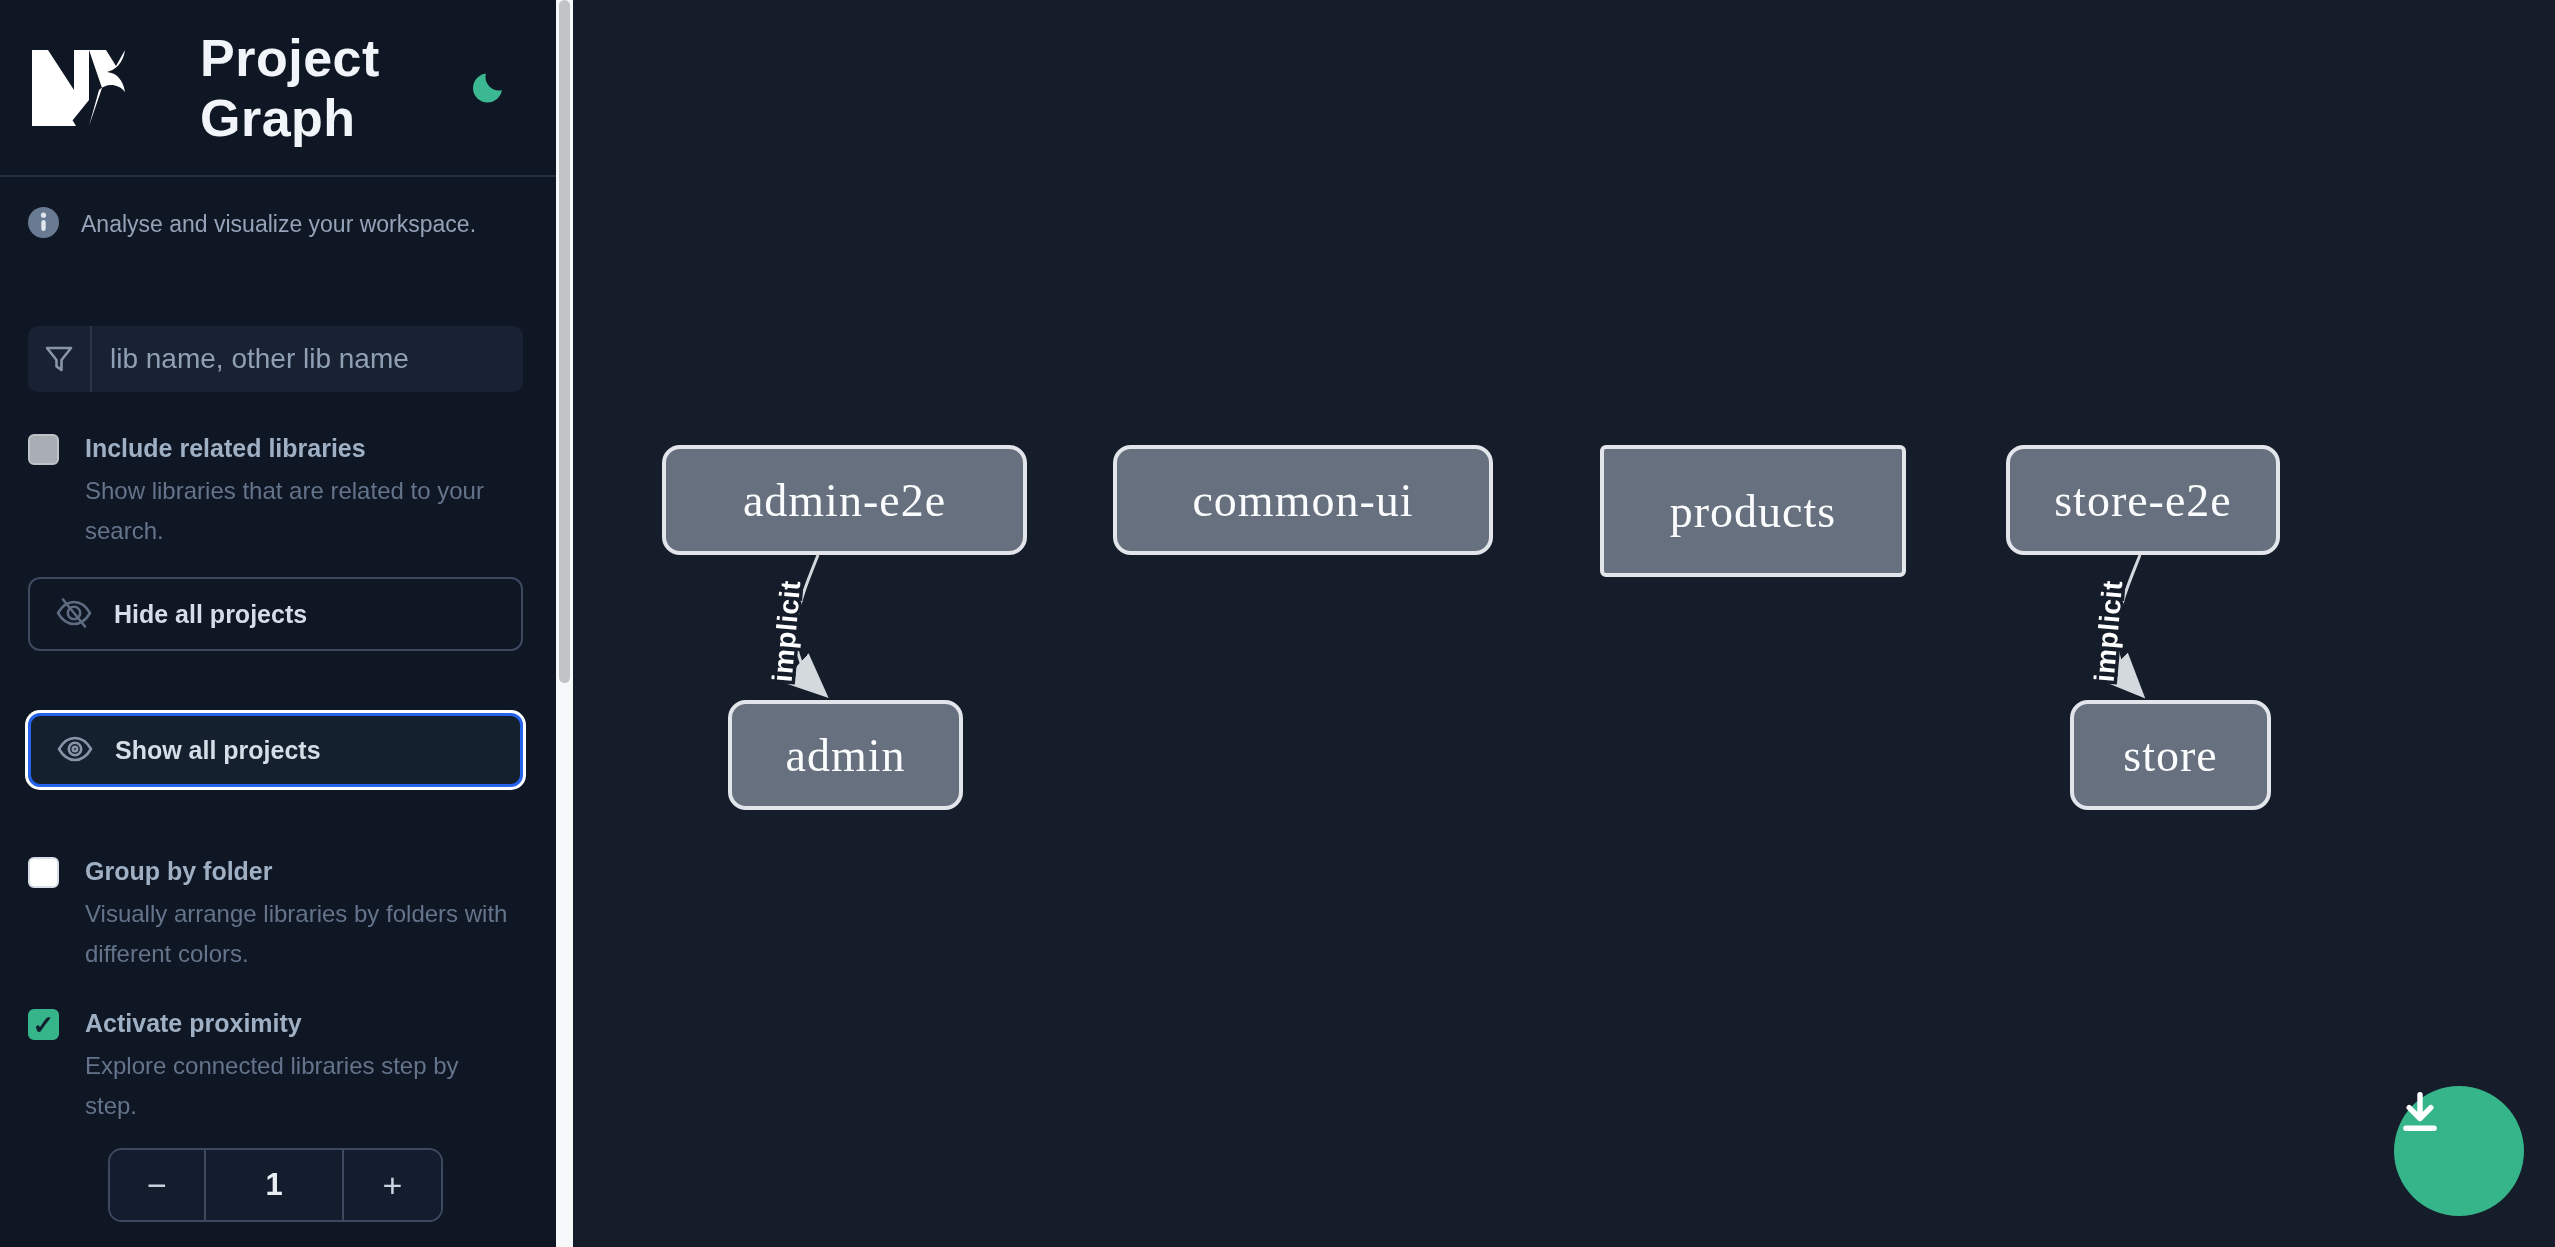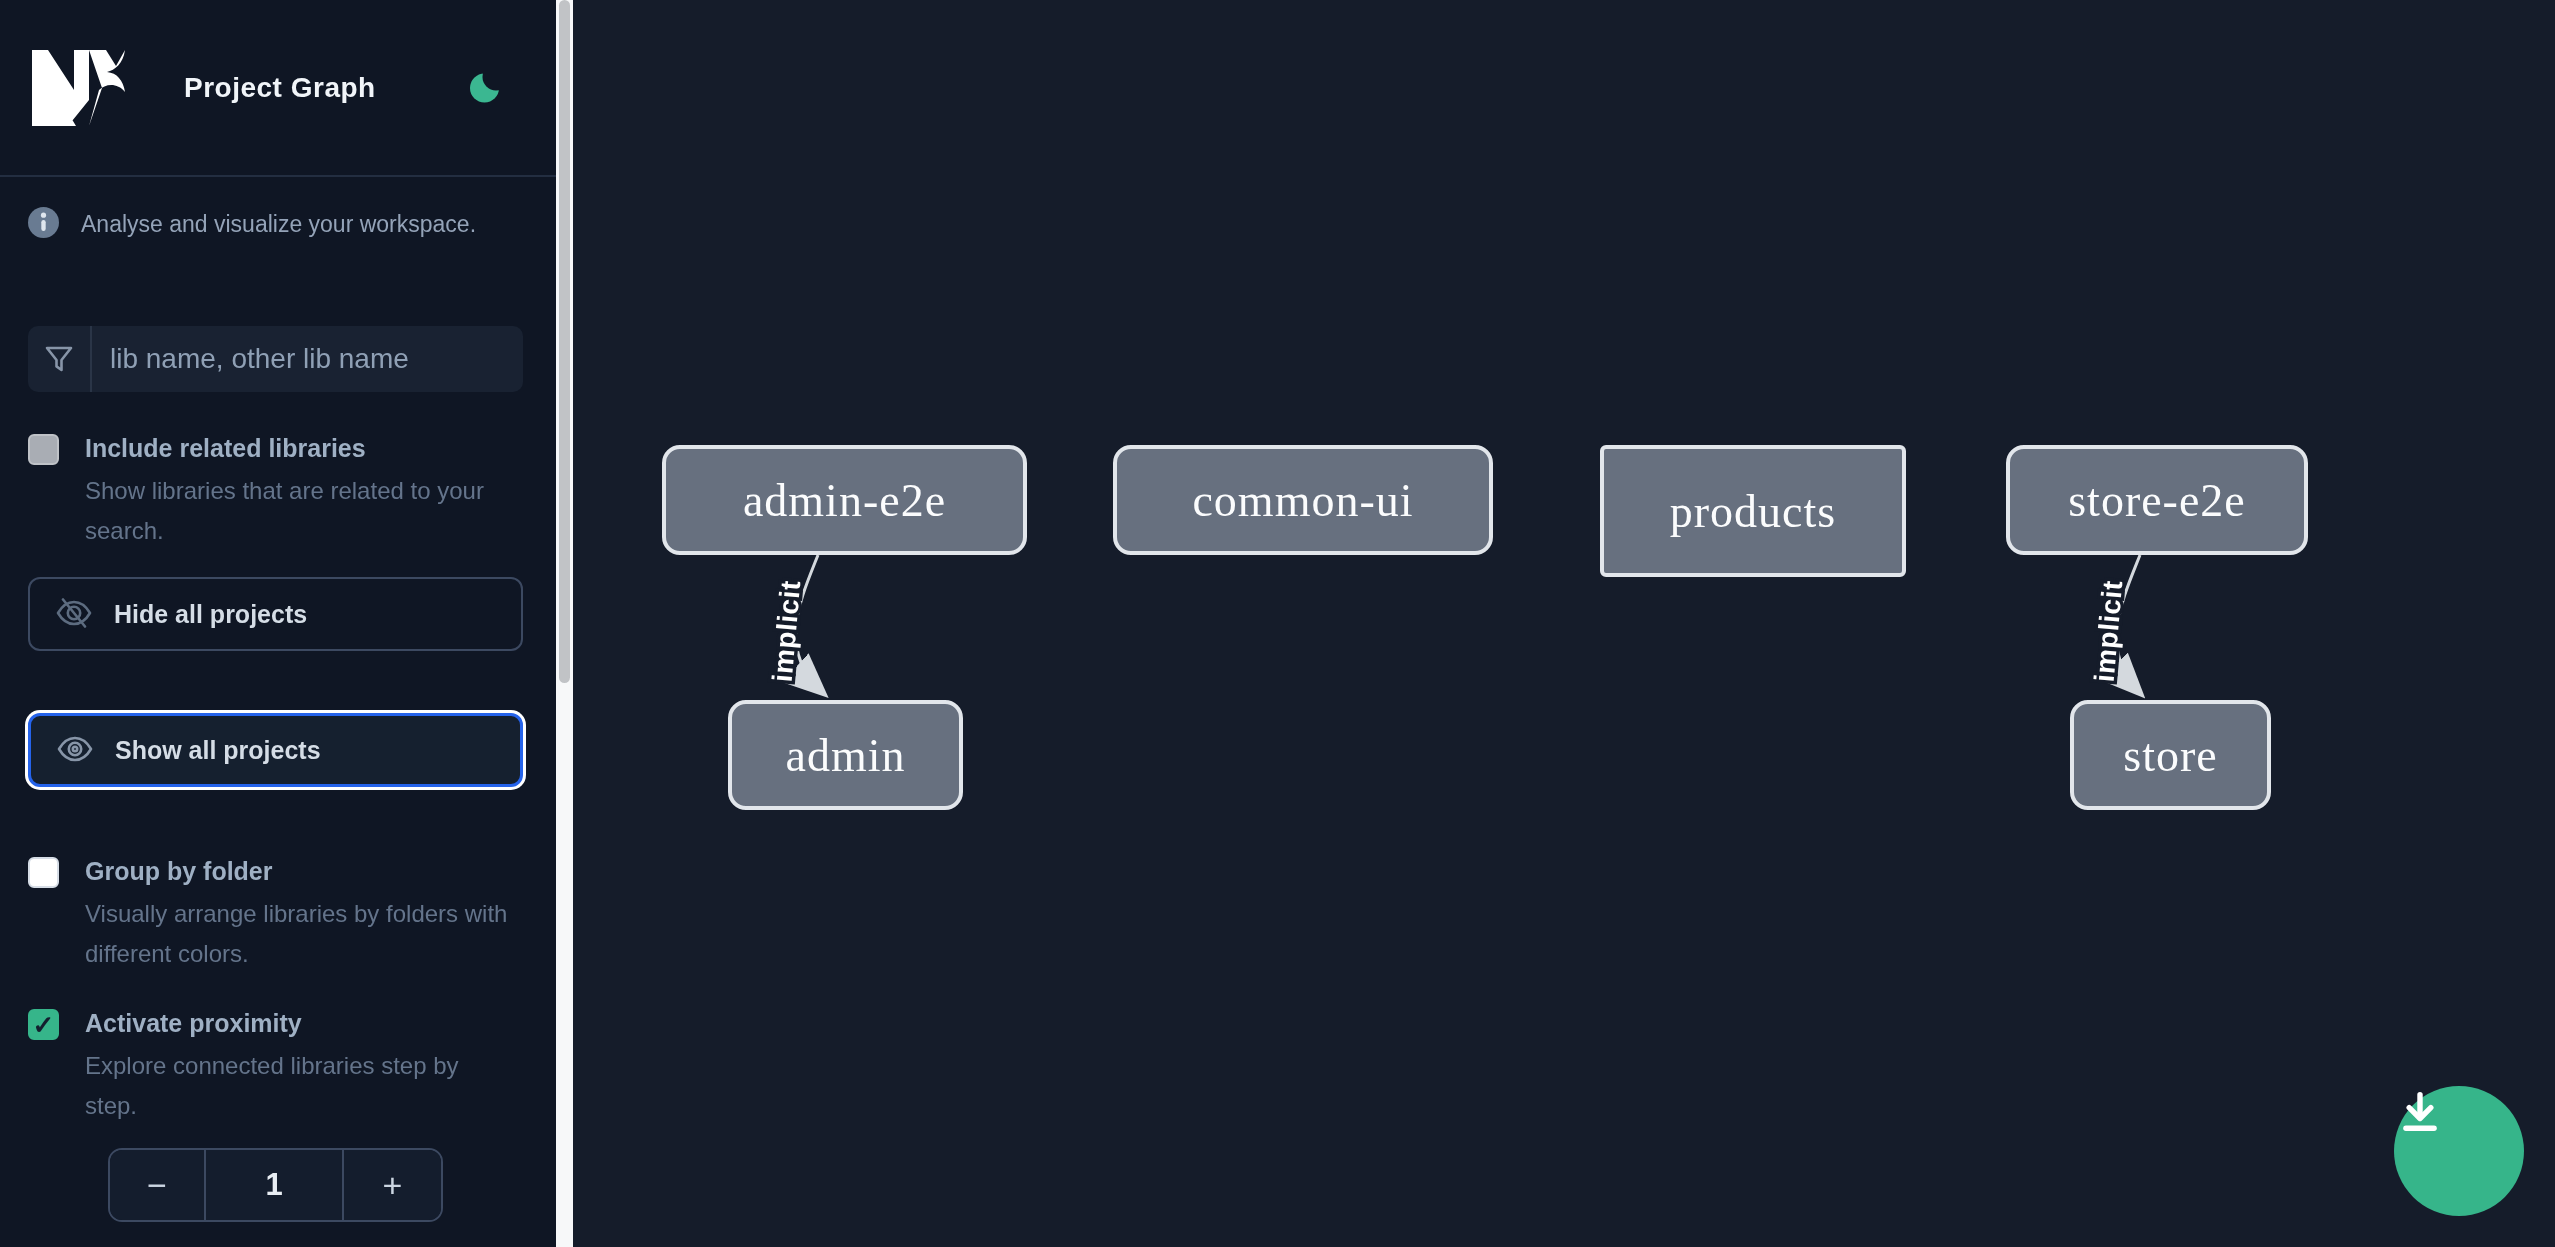--- a/index.html
+++ b/index.html
@@ -6,21 +6,21 @@
   html,body { width:2555px; height:1247px; overflow:hidden;
               font-family:"Liberation Sans", sans-serif; }
   body { position:relative; background:var(--canvas-bg,#151c2a); }
 
   
   .sidebar { position:absolute; left:0; top:0; width:556px; height:1247px;
              background:var(--sidebar-bg,#0f1624); }
   .sb-header { height:177px; display:flex; align-items:center;
                padding:0 50px 0 28px; border-bottom:2px solid #232e41; }
   .logo { width:100px; height:80px; display:flex; align-items:center; }
-  .app-title { margin-left:56px; font-size:28px; font-weight:700;
+  .app-title { margin-left:72px; font-size:52px; font-weight:700;
                color:#f1f5f9; letter-spacing:0.5px; }
   .theme-toggle { margin-left:auto; background:none; border:none; cursor:pointer;
                   width:40px; height:40px; display:flex; align-items:center; justify-content:center; }
 
   .info-row { display:flex; align-items:center; gap:22px; padding:30px 33px 0 28px; }
   .tagline { color:#94a3b8; font-size:23px; }
 
   .search-box { margin:84px 33px 8px 28px; height:66px; display:flex; align-items:stretch;
                 background:#192232; border-radius:10px; overflow:hidden; }
   .search-icon-cell { width:64px; display:flex; align-items:center; justify-content:center;
@@ -206,21 +206,21 @@
         <path d="M245,555 C228,598 203,650 249,692" class="edge" marker-end="url(#arw)"></path>
         <text x="223" y="632" class="edge-label" transform="rotate(-85 223 632)">implicit</text>
         <path d="M1567,555 C1550,598 1525,650 1566,692" class="edge" marker-end="url(#arw)"></path>
         <text x="1545" y="632" class="edge-label" transform="rotate(-85 1545 632)">implicit</text>
       </svg>
     </div>
   <div id="nodes-layer">
       <div class="node" style="left: 89px; top: 445px; width: 365px; height: 110px;">admin-e2e</div>
       <div class="node" style="left: 540px; top: 445px; width: 380px; height: 110px;">common-ui</div>
       <div class="node" style="left: 1027px; top: 445px; width: 306px; height: 132px; border-radius: 6px;">products</div>
-      <div class="node" style="left: 1433px; top: 445px; width: 302px; height: 110px;">store-e2e</div>
+      <div class="node" style="left: 1433px; top: 445px; width: 274px; height: 110px;">store-e2e</div>
       <div class="node" style="left: 155px; top: 700px; width: 235px; height: 110px;">admin</div>
       <div class="node" style="left: 1497px; top: 700px; width: 201px; height: 110px;">store</div>
     </div>
   <button class="fab">
     <span>
       <svg width="52" height="52" viewBox="0 0 48 48" style="stroke:#ffffff; fill:none; stroke-width:5; stroke-linecap:round; stroke-linejoin:round;">
         <line x1="24" y1="8" x2="24" y2="29"></line>
         <polyline points="14,20 24,30 34,20"></polyline>
         <line x1="11" y1="39" x2="37" y2="39"></line>
       </svg>

